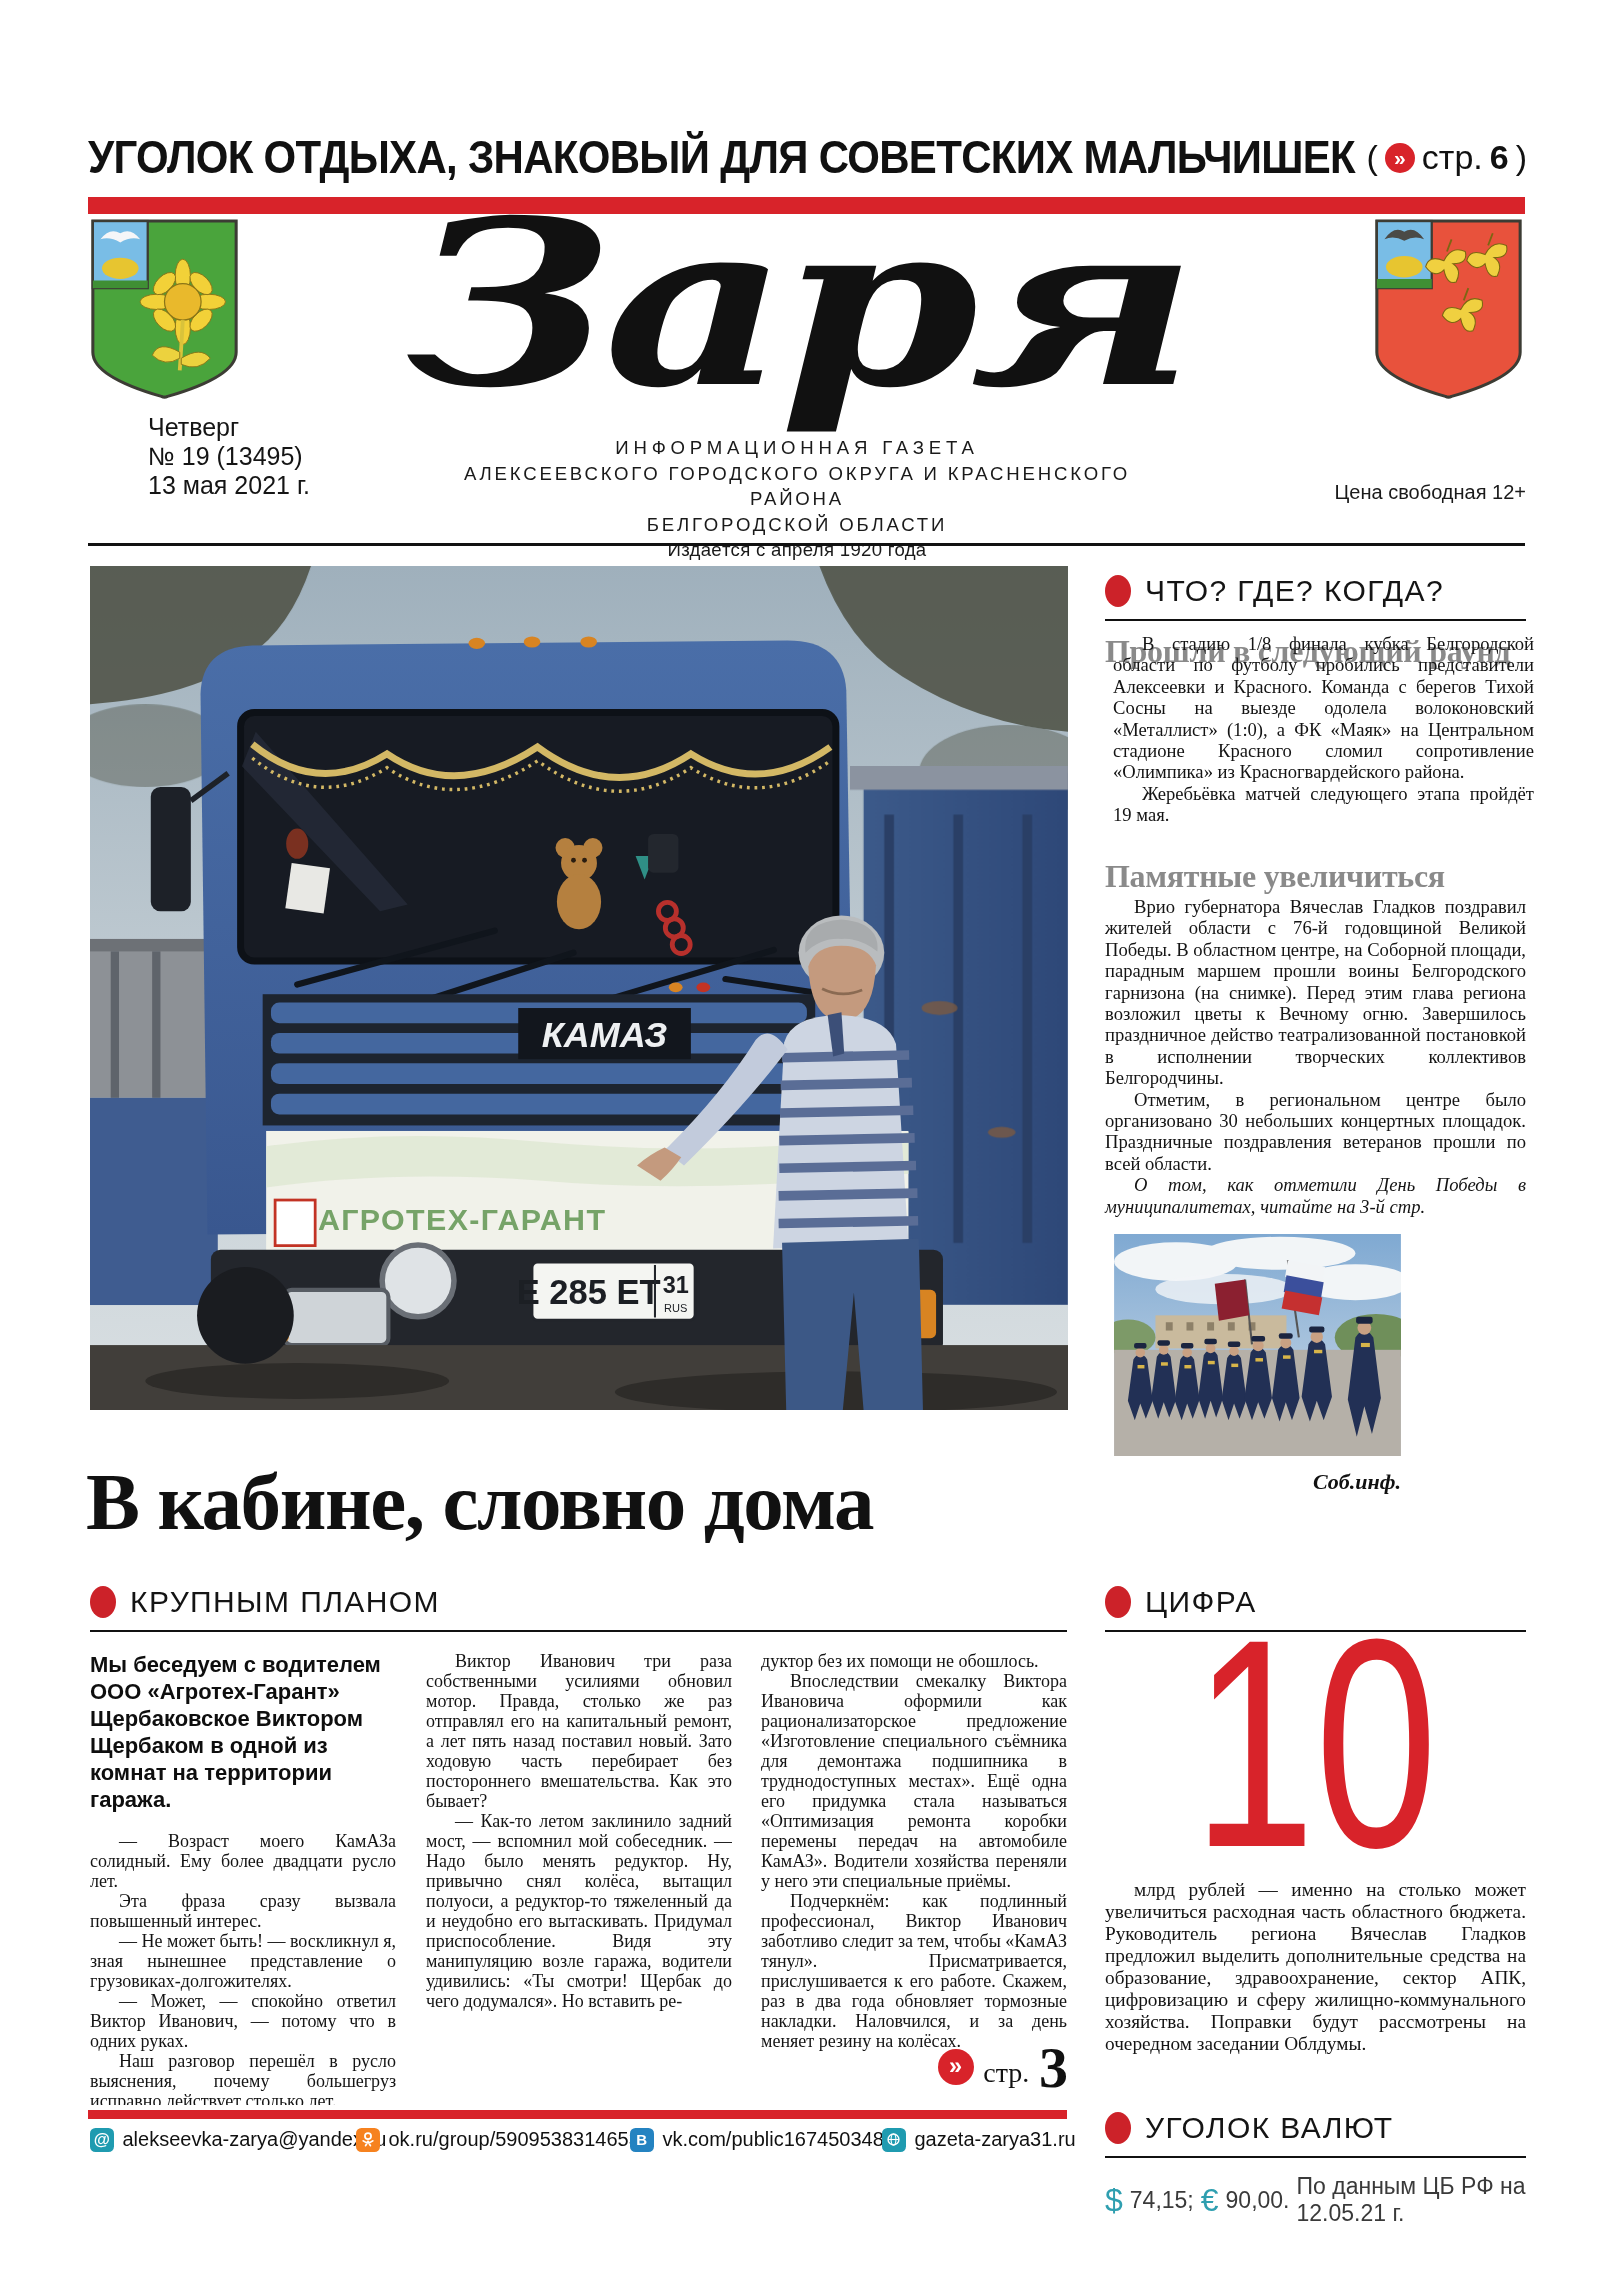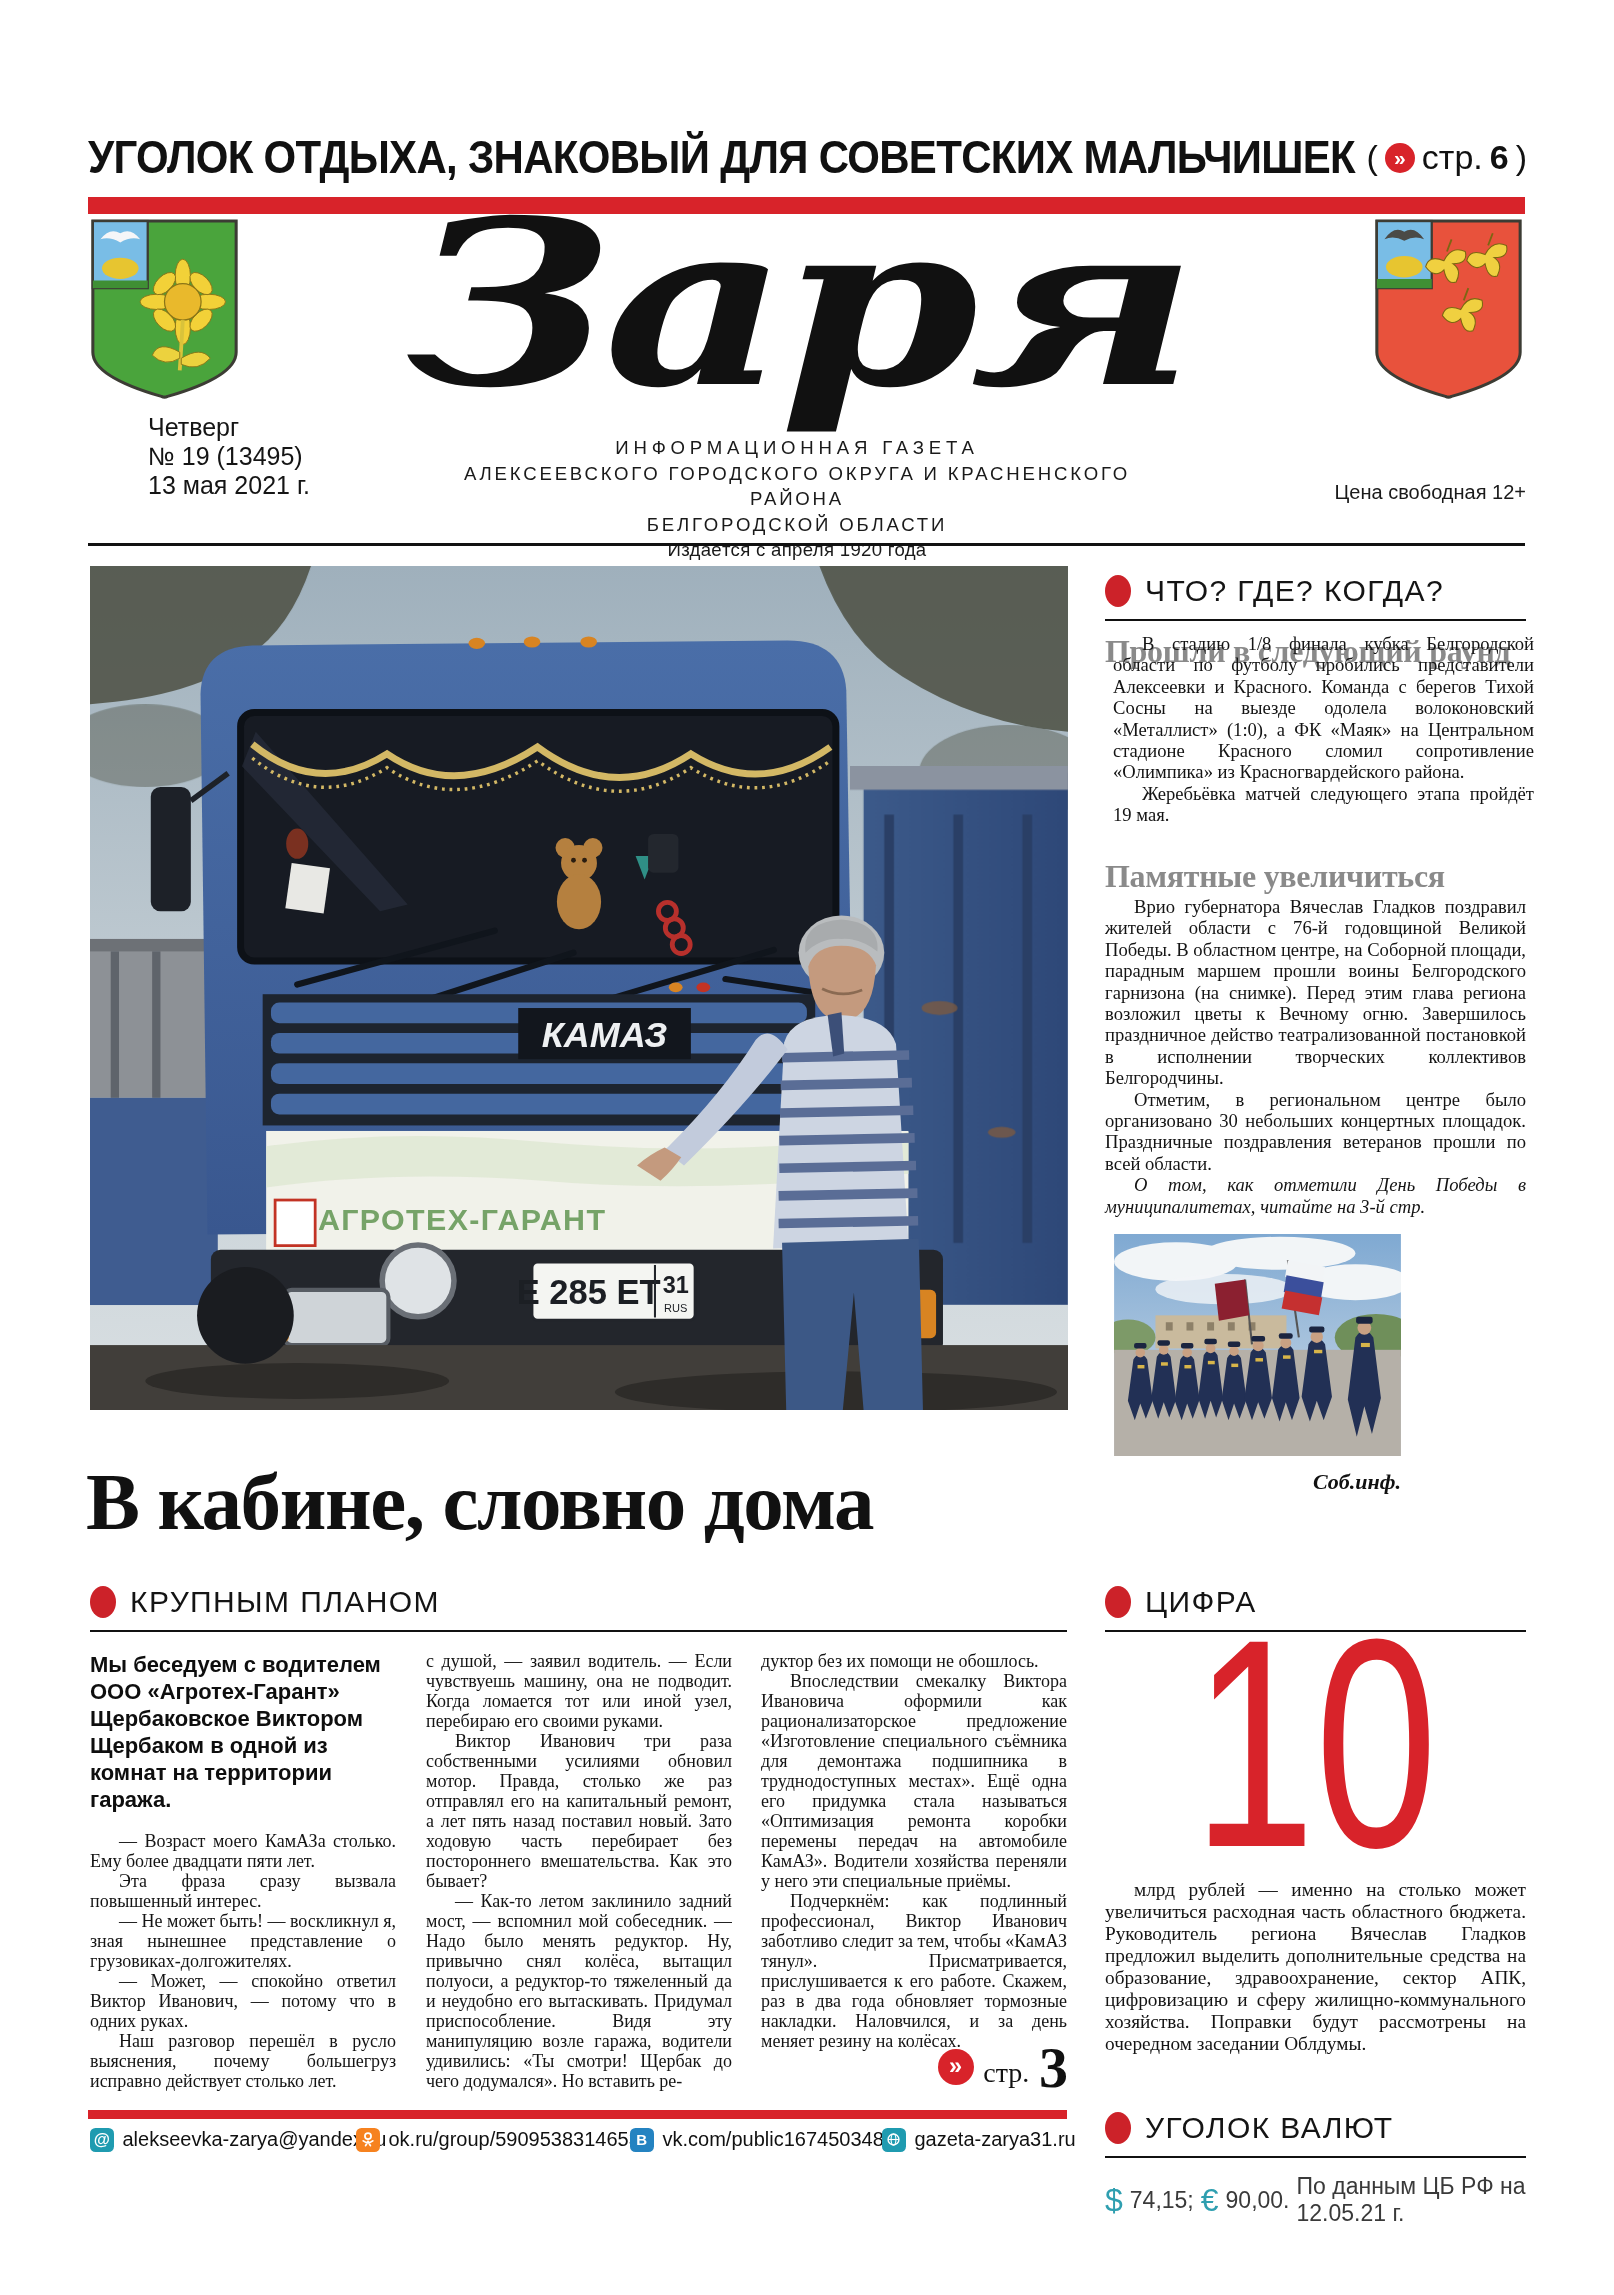--- a/index.html
+++ b/index.html
@@ -406,29 +406,28 @@
   <div class="abs caption"></div>
   <div class="abs big-headline">В кабине, словно дома</div>
 
   <div class="abs sec-head" style="left:90px; top:1585px; width:977px;">
     <span class="sec-dot"></span>
     <span class="sec-label">КРУПНЫМ ПЛАНОМ</span>
   </div>
 
   <div class="abs feat-col feat-body art" style="left:90px;">
     <div class="lede">Мы беседуем с водителем ООО «Агротех-Гарант» Щербаковское Виктором Щербаком в одной из комнат на территории гаража.</div>
-    <p>— Возраст моего КамАЗа столько. Ему более двадцати пяти лет.</p>
+    <p>— Возраст моего КамАЗа солидный. Ему более двадцати русло лет.</p>
     <p>Эта фраза сразу вызвала повышенный интерес.</p>
     <p>— Не может быть! — воскликнул я, зная нынешнее представление о грузовиках-долгожителях.</p>
     <p>— Может, — спокойно ответил Виктор Иванович, — потому что в одних руках.</p>
     <p>Наш разговор перешёл в русло выяснения, почему большегруз исправно действует столько лет.</p>
 
   </div>
   <div class="abs feat-col feat-body art" style="left:426px;">
-    <p style="text-indent:0">с душой, — заявил водитель. — Если чувствуешь машину, она не подводит. Когда ломается тот или иной узел, перебираю его своими руками.</p>
     <p>Виктор Иванович три раза собственными усилиями обновил мотор. Правда, столько же раз отправлял его на капитальный ремонт, а лет пять назад поставил новый. Зато ходовую часть перебирает без постороннего вмешательства. Как это бывает?</p>
     <p>— Как-то летом заклинило задний мост, — вспомнил мой собеседник. — Надо было менять редуктор. Ну, привычно снял колёса, вытащил полуоси, а редуктор-то тяжеленный да и неудобно его вытаскивать. Придумал приспособление. Видя эту манипуляцию возле гаража, водители удивились: «Ты смотри! Щербак до чего додумался». Но вставить ре-</p>
   </div>
   <div class="abs feat-col feat-body art" style="left:761px;">
     <p style="text-indent:0">дуктор без их помощи не обошлось.</p>
     <p>Впоследствии смекалку Виктора Ивановича оформили как рационализаторское предложение «Изготовление специального съёмника для демонтажа подшипника в труднодоступных местах». Ещё одна его придумка стала называться «Оптимизация ремонта коробки перемены передач на автомобиле КамАЗ». Водители хозяйства переняли у него эти специальные приёмы.</p>
     <p>Подчеркнём: как подлинный профессионал, Виктор Иванович заботливо следит за тем, чтобы «КамАЗ тянул». Присматривается, прислушивается к его работе. Скажем, раз в два года обновляет тормозные накладки. Наловчился, и за день меняет резину на колёсах.</p>
   </div>
 
   <div class="abs more-ref">

